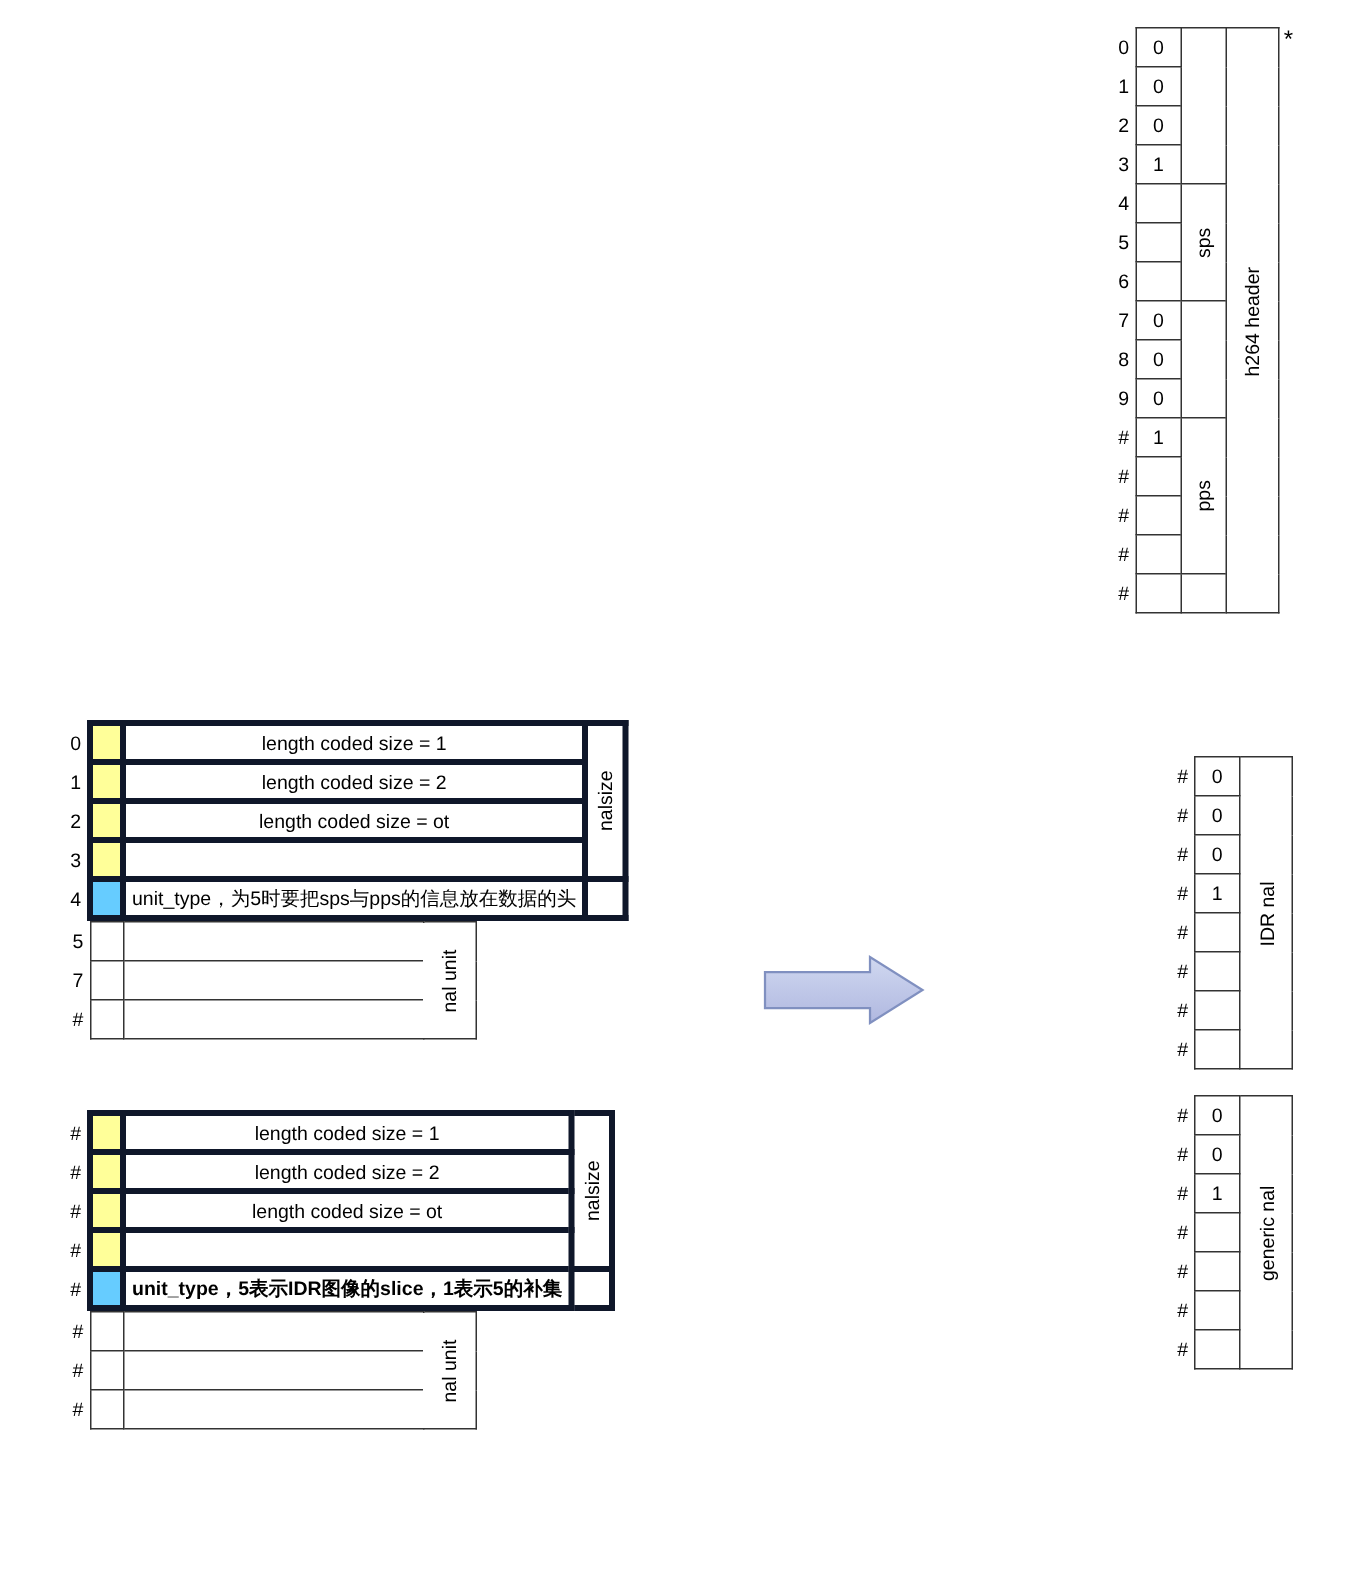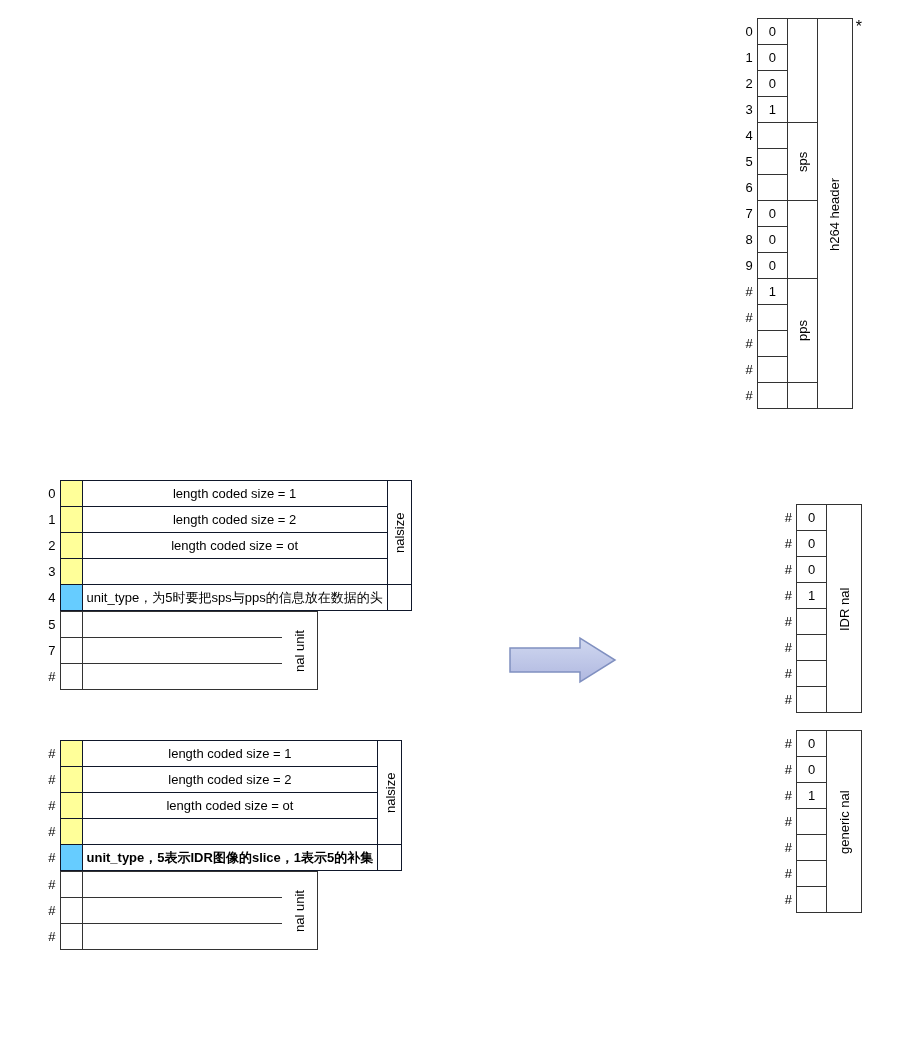--- a/index.html
+++ b/index.html
@@ -73,21 +73,21 @@
       position: absolute;
       top: 740px;
       left: 40px;
     }
 
     .nal-table {
       border-collapse: collapse;
     }
 
     .nal-table td {
-      border: 1px solid #0f172a;
+      border: 4px solid #0f172a;
       height: 26px;
       text-align: center;
       vertical-align: middle;
       font-size: 13px;
       padding: 0 4px;
     }
 
     .nal-table .row-num {
       border: none;
       text-align: right;

